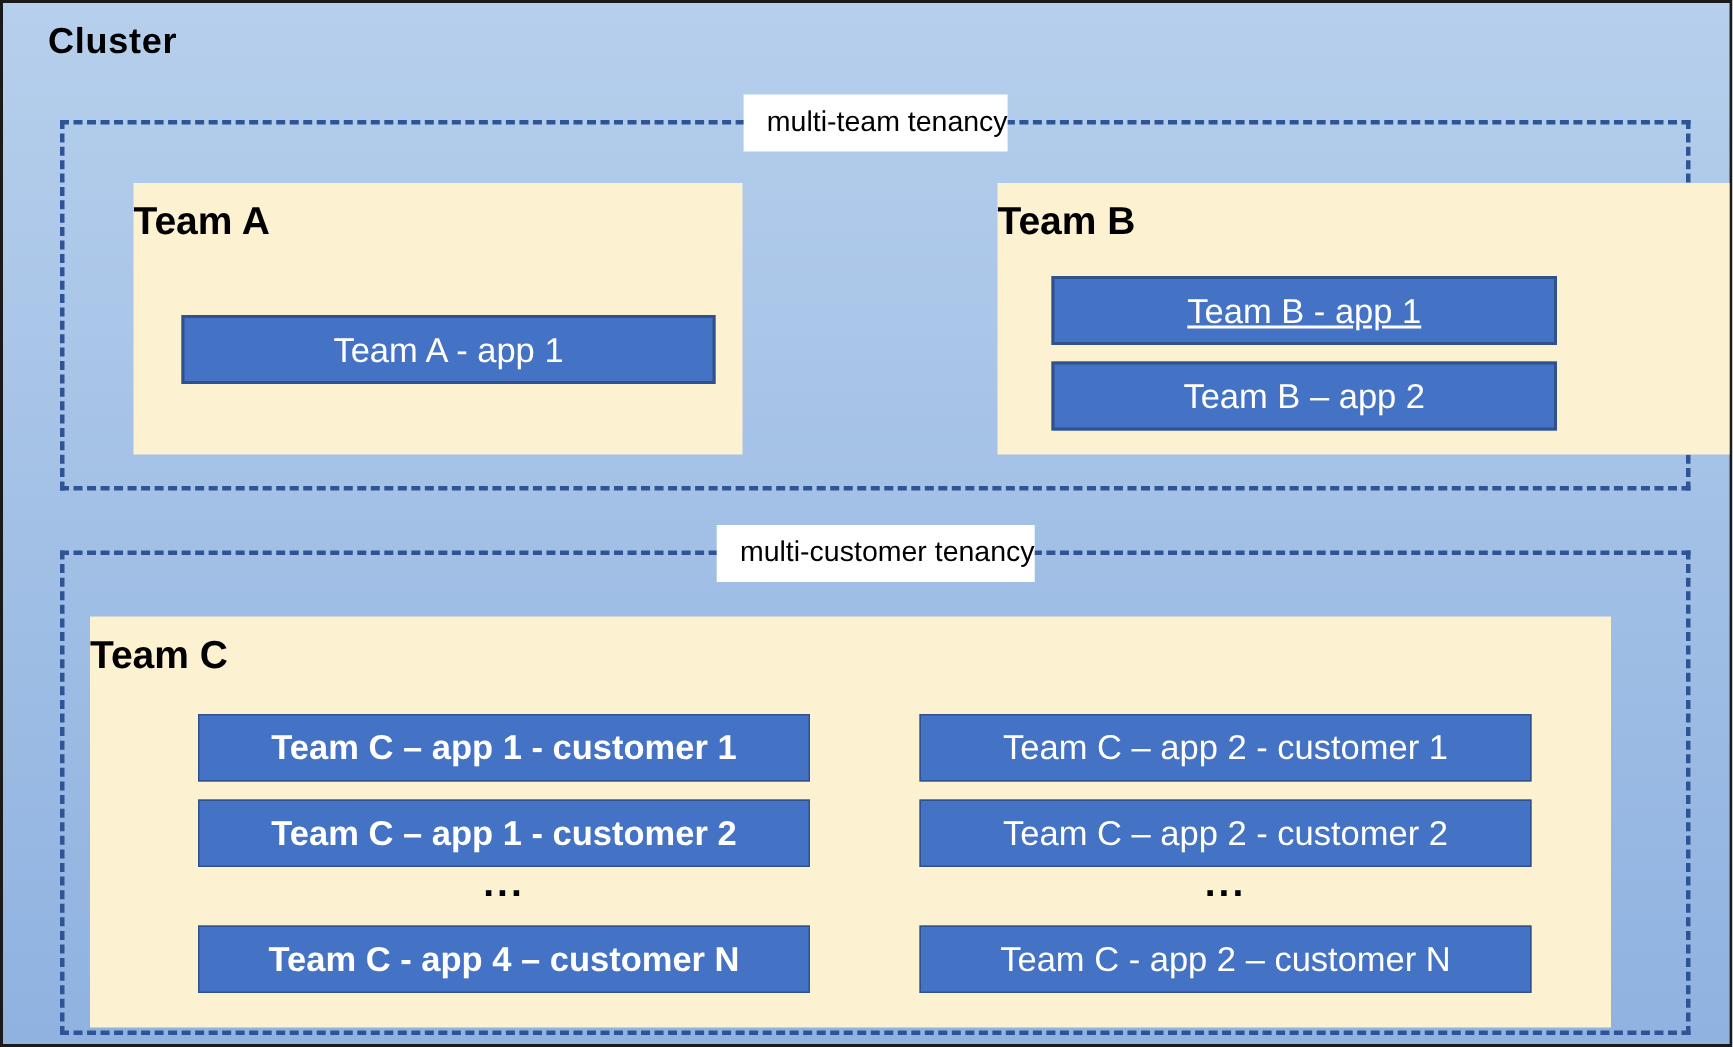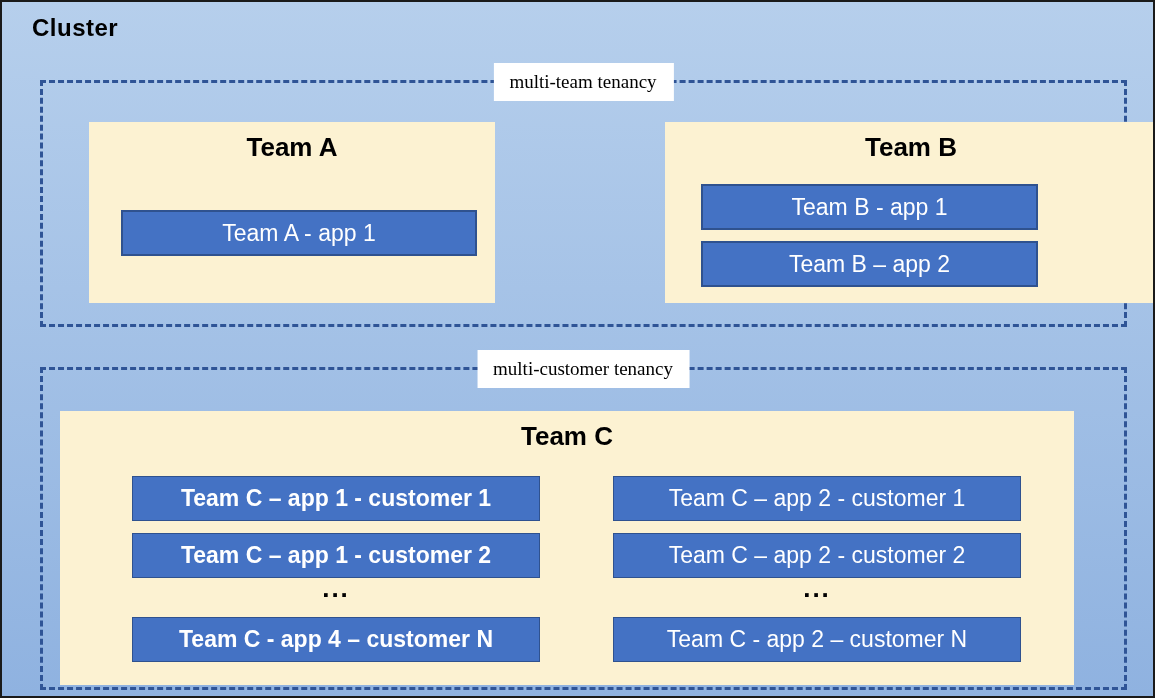--- a/index.html
+++ b/index.html
@@ -46,59 +46,57 @@
 
   .tenancy-label {
     position: absolute;
     top: -20px;
     left: 50%;
     transform: translateX(-50%);
     background: var(--label-background);
     color: var(--title-text);
     font-size: 19px;
     line-height: 1;
-    padding: 9px 17px 10px 16px;
+    padding: 9px 0 10px 16px;
     white-space: nowrap;
     z-index: 2;
-    font-family: Liberation Serif, serif;
   }
 
   .team-box {
     position: absolute;
     background: var(--team-fill);
   }
   .team-a { left: 46px;  top: 39px; width: 406px;  height: 181px; }
   .team-b { left: 622px; top: 39px; width: 492px;  height: 181px; }
   .team-c { left: 17px;  top: 41px; width: 1014px; height: 274px; }
 
   .team-title {
     position: absolute;
     top: 10px;
     left: 0;
     width: 100%;
-    text-align: center;
     font-size: 26px;
     font-weight: bold;
     color: var(--title-text);
   }
 
   .app-box {
     position: absolute;
     background: var(--app-fill);
     border: 2px solid var(--app-border);
     color: var(--app-text);
     font-size: 23px;
     display: flex;
     align-items: center;
     justify-content: center;
     white-space: nowrap;
   }
 
   .team-a .app-box { left: 32px; top: 88px; width: 356px; height: 46px; }
-  .team-b .app-1   { left: 36px; top: 62px;  width: 337px; height: 46px; }
+  .team-b .app-1   { left: 36px; top: 62px;  width: 337px; height: 46px; text-decoration: underline; }
   .team-b .app-2   { left: 36px; top: 119px; width: 337px; height: 46px; }
 
   .team-c .app-box { border-width: 1px; width: 408px; height: 45px; }
   .team-c .col-1 .app-box { left: 72px; font-weight: bold; }
   .team-c .col-2 .app-box { left: 553px; }
   .team-c .row-1 { top: 65px; }
   .team-c .row-2 { top: 122px; }
   .team-c .row-n { top: 206px; }
 
   .ellipsis {

